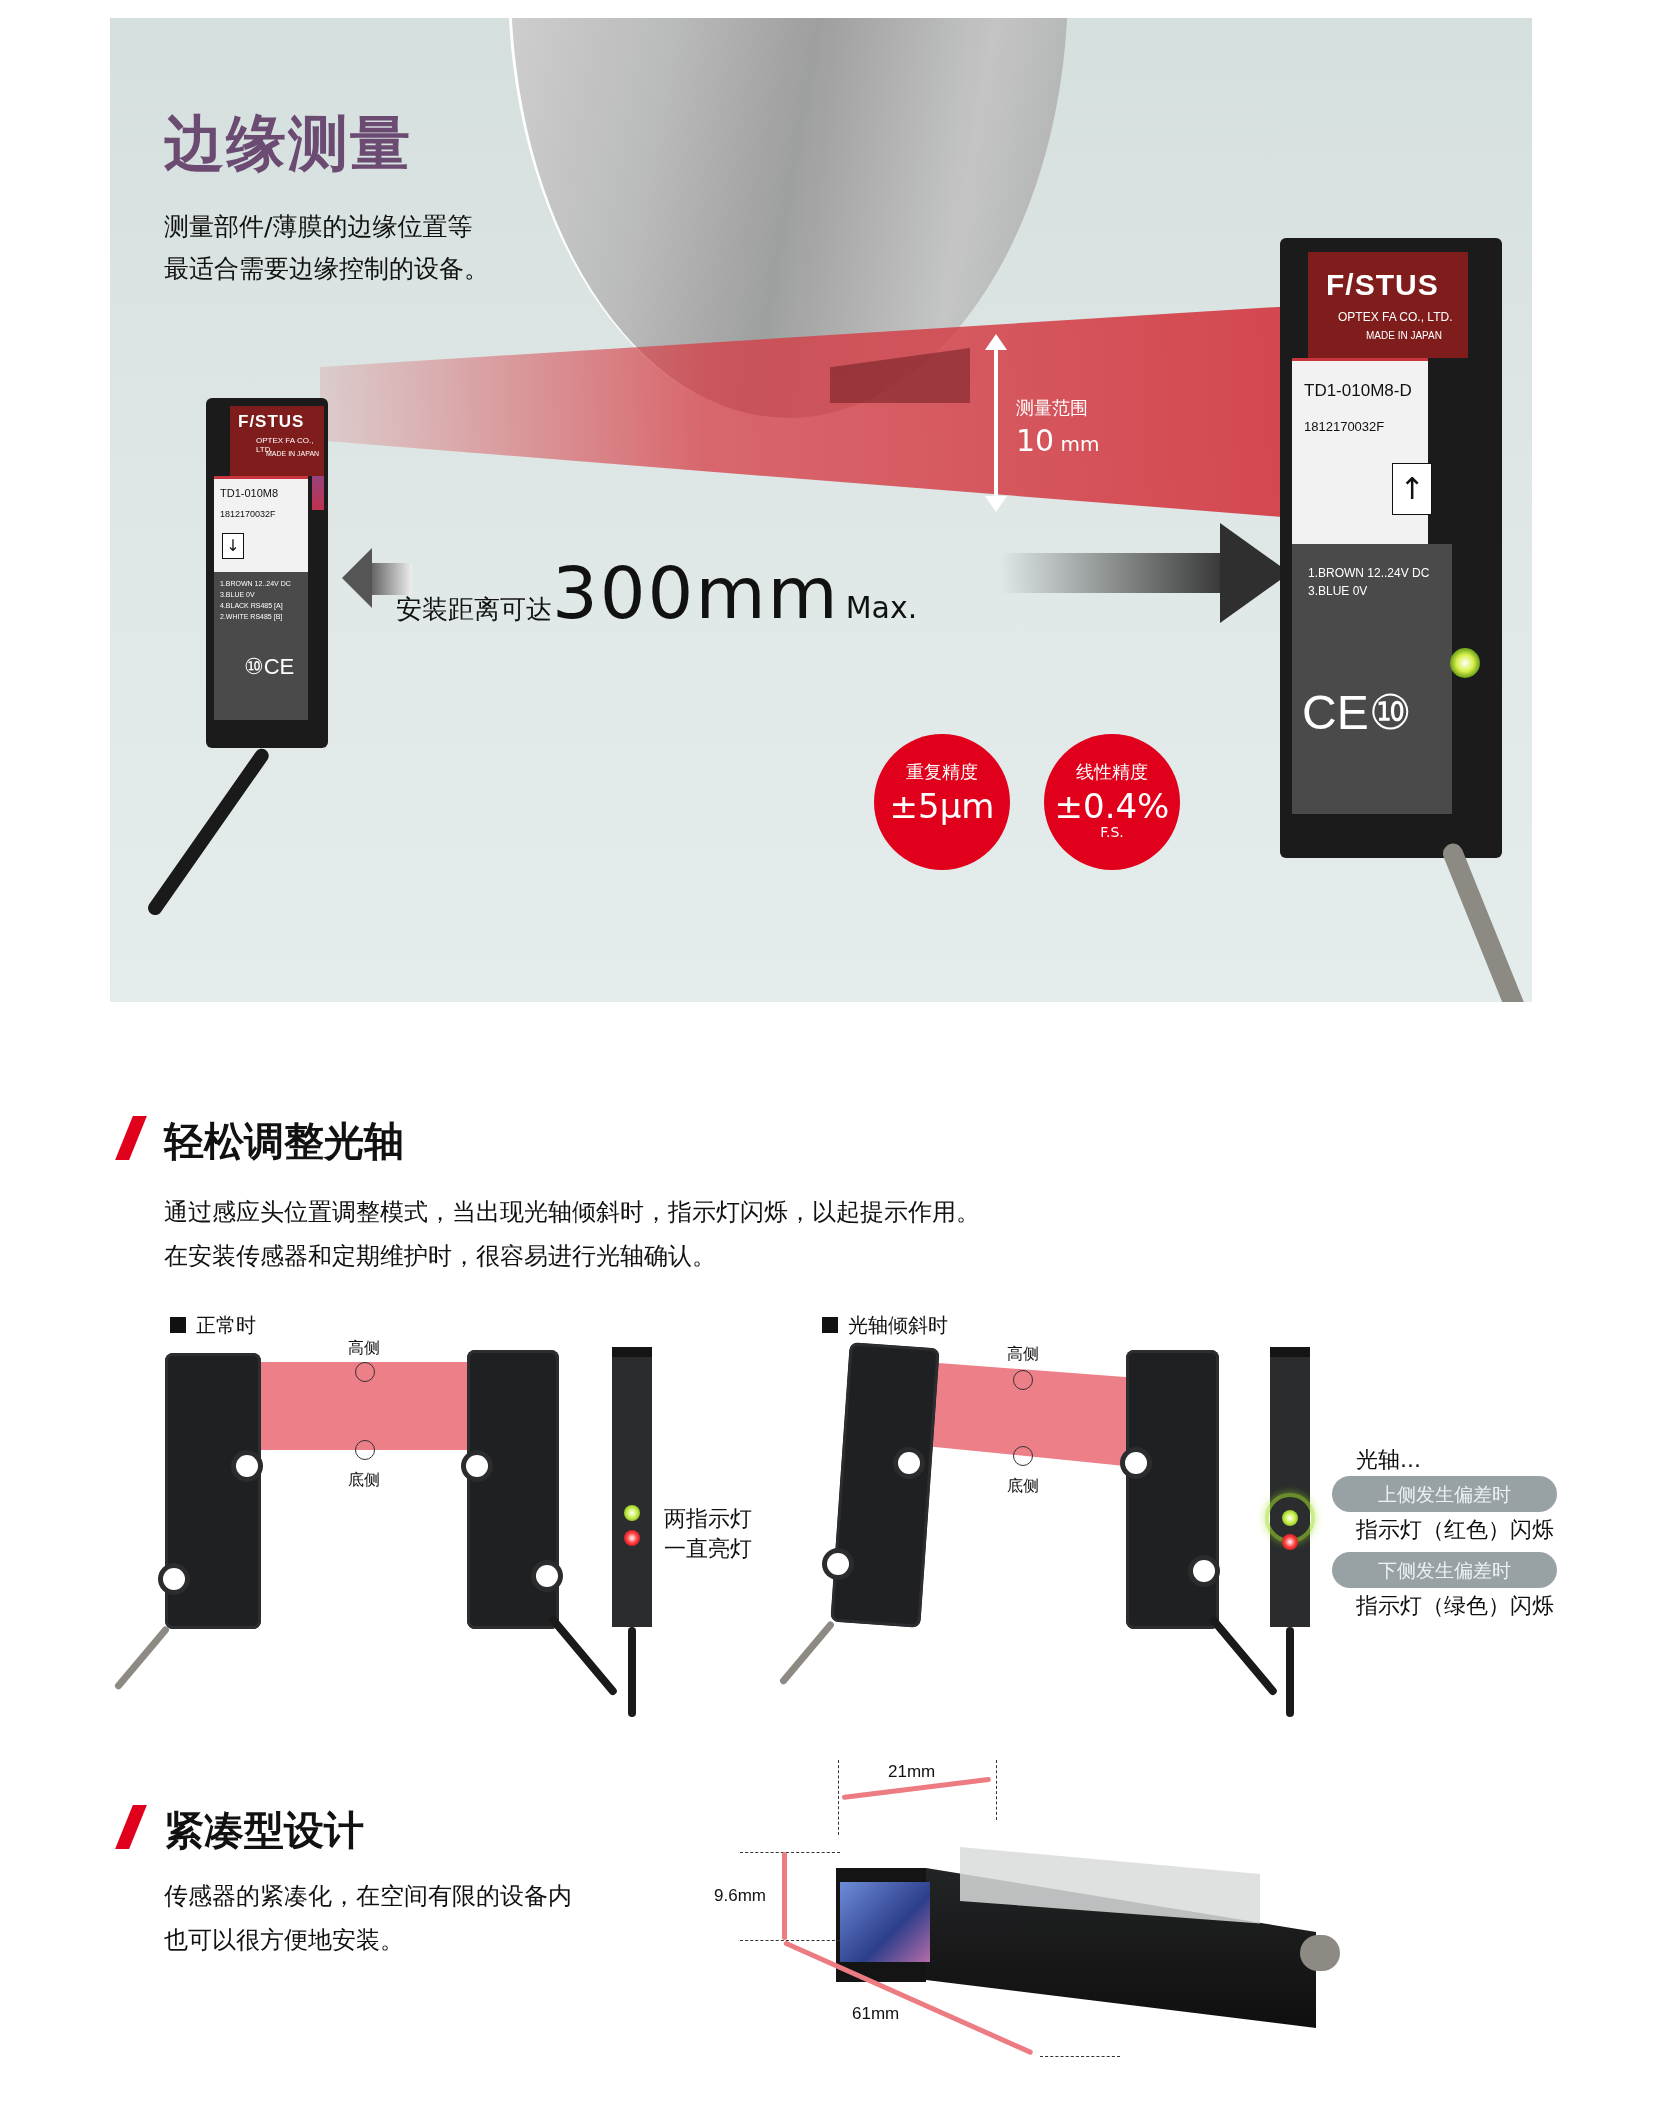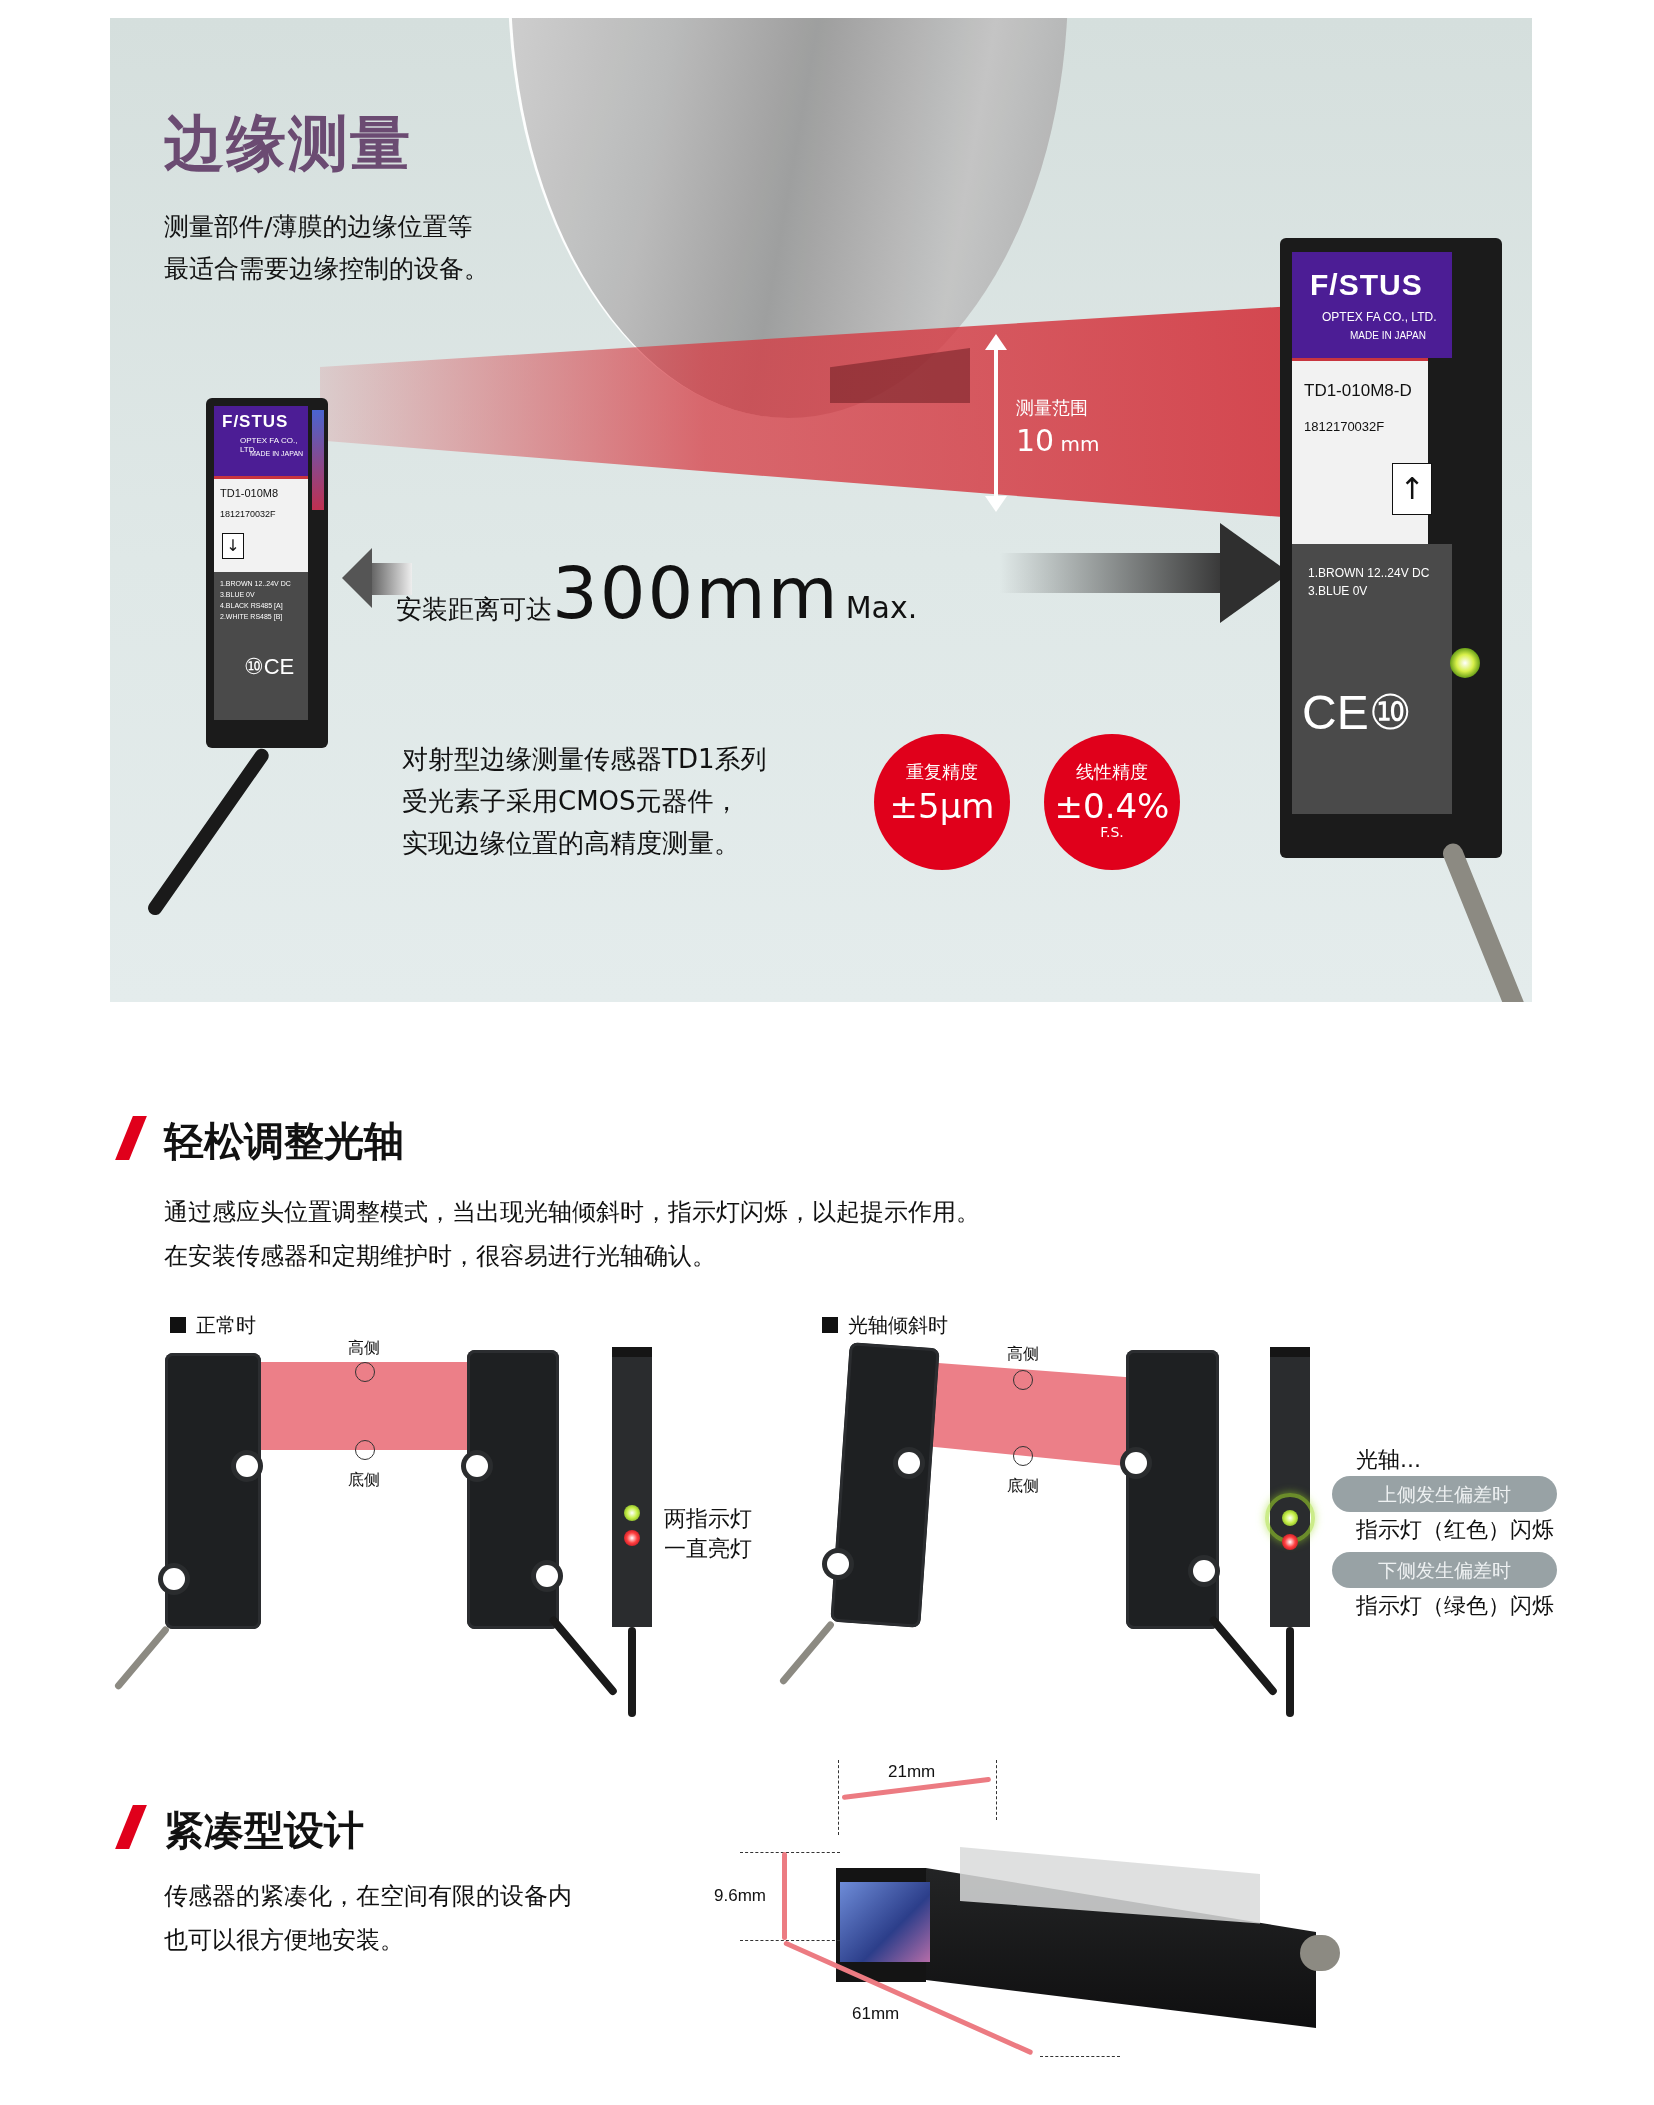--- a/index.html
+++ b/index.html
@@ -41,21 +41,21 @@
   .h-desc { position: absolute; left: 292px; top: 720px; font-size: 26px; line-height: 42px; color: #111; }
   .badge { position: absolute; width: 136px; height: 136px; border-radius: 50%; background: #e0001b; color: #fff; text-align: center; }
   .badge .b-label { display: block; margin-top: 26px; font-size: 18px; }
   .badge .b-value { display: block; font-size: 34px; margin-top: 2px; }
   .badge .b-sub { display: block; font-size: 14px; margin-top: -2px; }
   .badge-1 { left: 764px; top: 716px; }
   .badge-2 { left: 934px; top: 716px; }
 
   
   .sensor { position: absolute; background: #1b1b1b; border-radius: 6px; }
-  .sensor .label-top { position: absolute; background: #4c1d95; }
+  .sensor .label-top { position: absolute; background: #7f1d1d; margin-left: 16px; }
   .sensor .label-white { position: absolute; background: #f2f2f2; border-top: 3px solid #c8353f; }
   .sensor .label-bottom { position: absolute; background: #4a4a4a; }
   .s-left { left: 96px; top: 380px; width: 122px; height: 350px; }
   .s-left .label-top { left: 8px; top: 8px; width: 94px; height: 70px; }
   .s-left .label-white { left: 8px; top: 78px; width: 94px; height: 96px; }
   .s-left .label-bottom { left: 8px; top: 174px; width: 94px; height: 148px; }
   .s-left .lens { position: absolute; right: 4px; top: 12px; width: 12px; height: 100px; background: linear-gradient(180deg,#4a64d0,#c03050); }
   .s-right { left: 1170px; top: 220px; width: 222px; height: 620px; }
   .s-right .label-top { left: 12px; top: 14px; width: 160px; height: 106px; }
   .s-right .label-white { left: 12px; top: 120px; width: 136px; height: 186px; }
@@ -161,25 +161,20 @@
     </div>
     <div class="label-bottom">
       <span class="small-w" style="left:16px;top:22px;font-size:12px;">1.BROWN 12..24V DC</span>
       <span class="small-w" style="left:16px;top:40px;font-size:12px;">3.BLUE 0V</span>
       <span class="small-w" style="left:10px;top:140px;font-size:48px;">CE⑩</span>
     </div>
     <div class="led"></div>
   </div>
   <div class="cable" style="left:1330px;top:830px;width:20px;height:200px;transform:rotate(-22deg);"></div>
 
-  <div class="h-desc">
-    <div>对射型边缘测量传感器TD1系列</div>
-    <div>受光素子采用CMOS元器件，</div>
-    <div>实现边缘位置的高精度测量。</div>
-  </div>
 
   <div class="badge badge-1">
     <span class="b-label">重复精度</span>
     <span class="b-value">±5μm</span>
   </div>
   <div class="badge badge-2">
     <span class="b-label">线性精度</span>
     <span class="b-value">±0.4%</span>
     <span class="b-sub">F.S.</span>
   </div>

